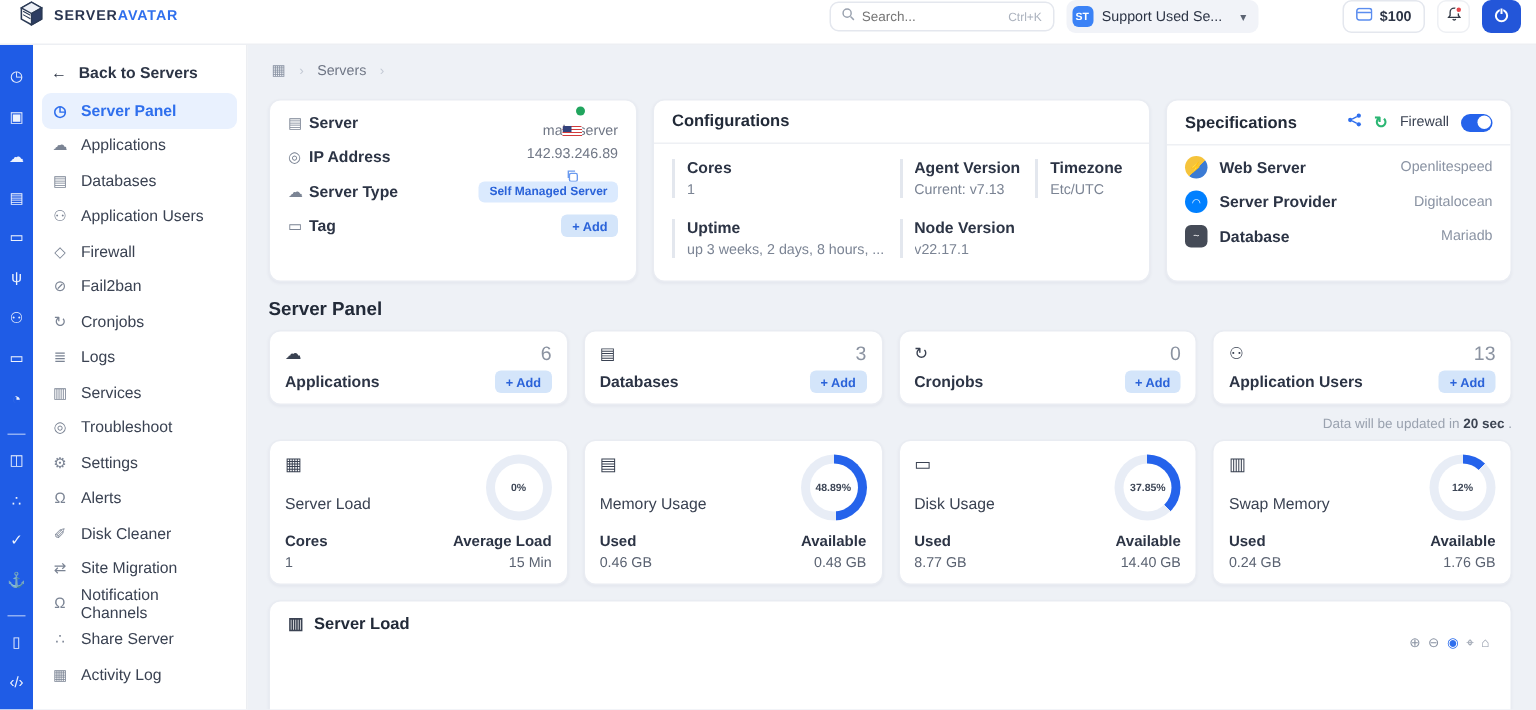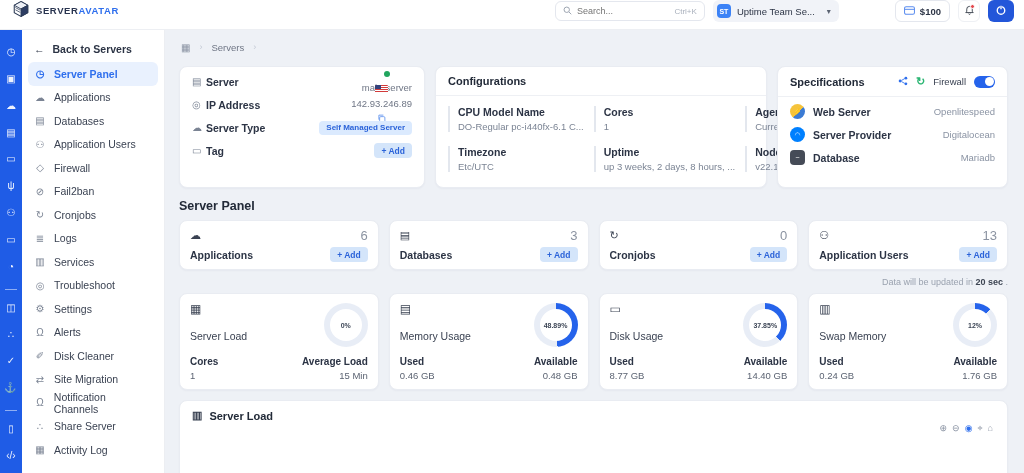--- a/index.html
+++ b/index.html
@@ -146,21 +146,21 @@
           <svg width="9" height="9" viewBox="0 0 12 12">
               <circle cx="5" cy="5" r="3.6" fill="none" stroke="#9aa2af" stroke-width="1.3"></circle>
               <line x1="8" y1="8" x2="11" y2="11" stroke="#9aa2af" stroke-width="1.3"></line>
             </svg>
         </span>
         <input type="text" placeholder="Search..." style="">
         <span class="search-shortcut">Ctrl+K</span>
       </div>
       <div class="team-select">
         <span class="team-badge">ST</span>
-        <span class="team-name">Uptime Team Se...</span>
+        <span class="team-name">Support Used Se...</span>
         <span class="chev">▾</span>
       </div>
       <div class="credit-btn">
         <span>
           <svg width="11" height="9" viewBox="0 0 14 11">
               <rect x="0.7" y="0.7" width="12.6" height="9.6" rx="2" fill="none" stroke="#5b8def" stroke-width="1.3"></rect>
               <line x1="1" y1="4" x2="13" y2="4" stroke="#5b8def" stroke-width="1.3"></line>
             </svg>
         </span>
         <span>$100</span>
@@ -333,24 +333,20 @@
                     <span class="add-chip">+ Add</span>
                   </span>
               </div>
             </div>
           </div>
 
           <div class="card">
             <div class="card-head">Configurations</div>
             <div class="cfg-grid">
                 <div class="cfg-item">
-                  <div class="cfg-label">CPU Model Name</div>
-                  <div class="cfg-value">DO-Regular pc-i440fx-6.1 C...</div>
-                </div>
-                <div class="cfg-item">
                   <div class="cfg-label">Cores</div>
                   <div class="cfg-value">1</div>
                 </div>
                 <div class="cfg-item">
                   <div class="cfg-label">Agent Version</div>
                   <div class="cfg-value">Current: v7.13</div>
                 </div>
                 <div class="cfg-item">
                   <div class="cfg-label">Timezone</div>
                   <div class="cfg-value">Etc/UTC</div>

